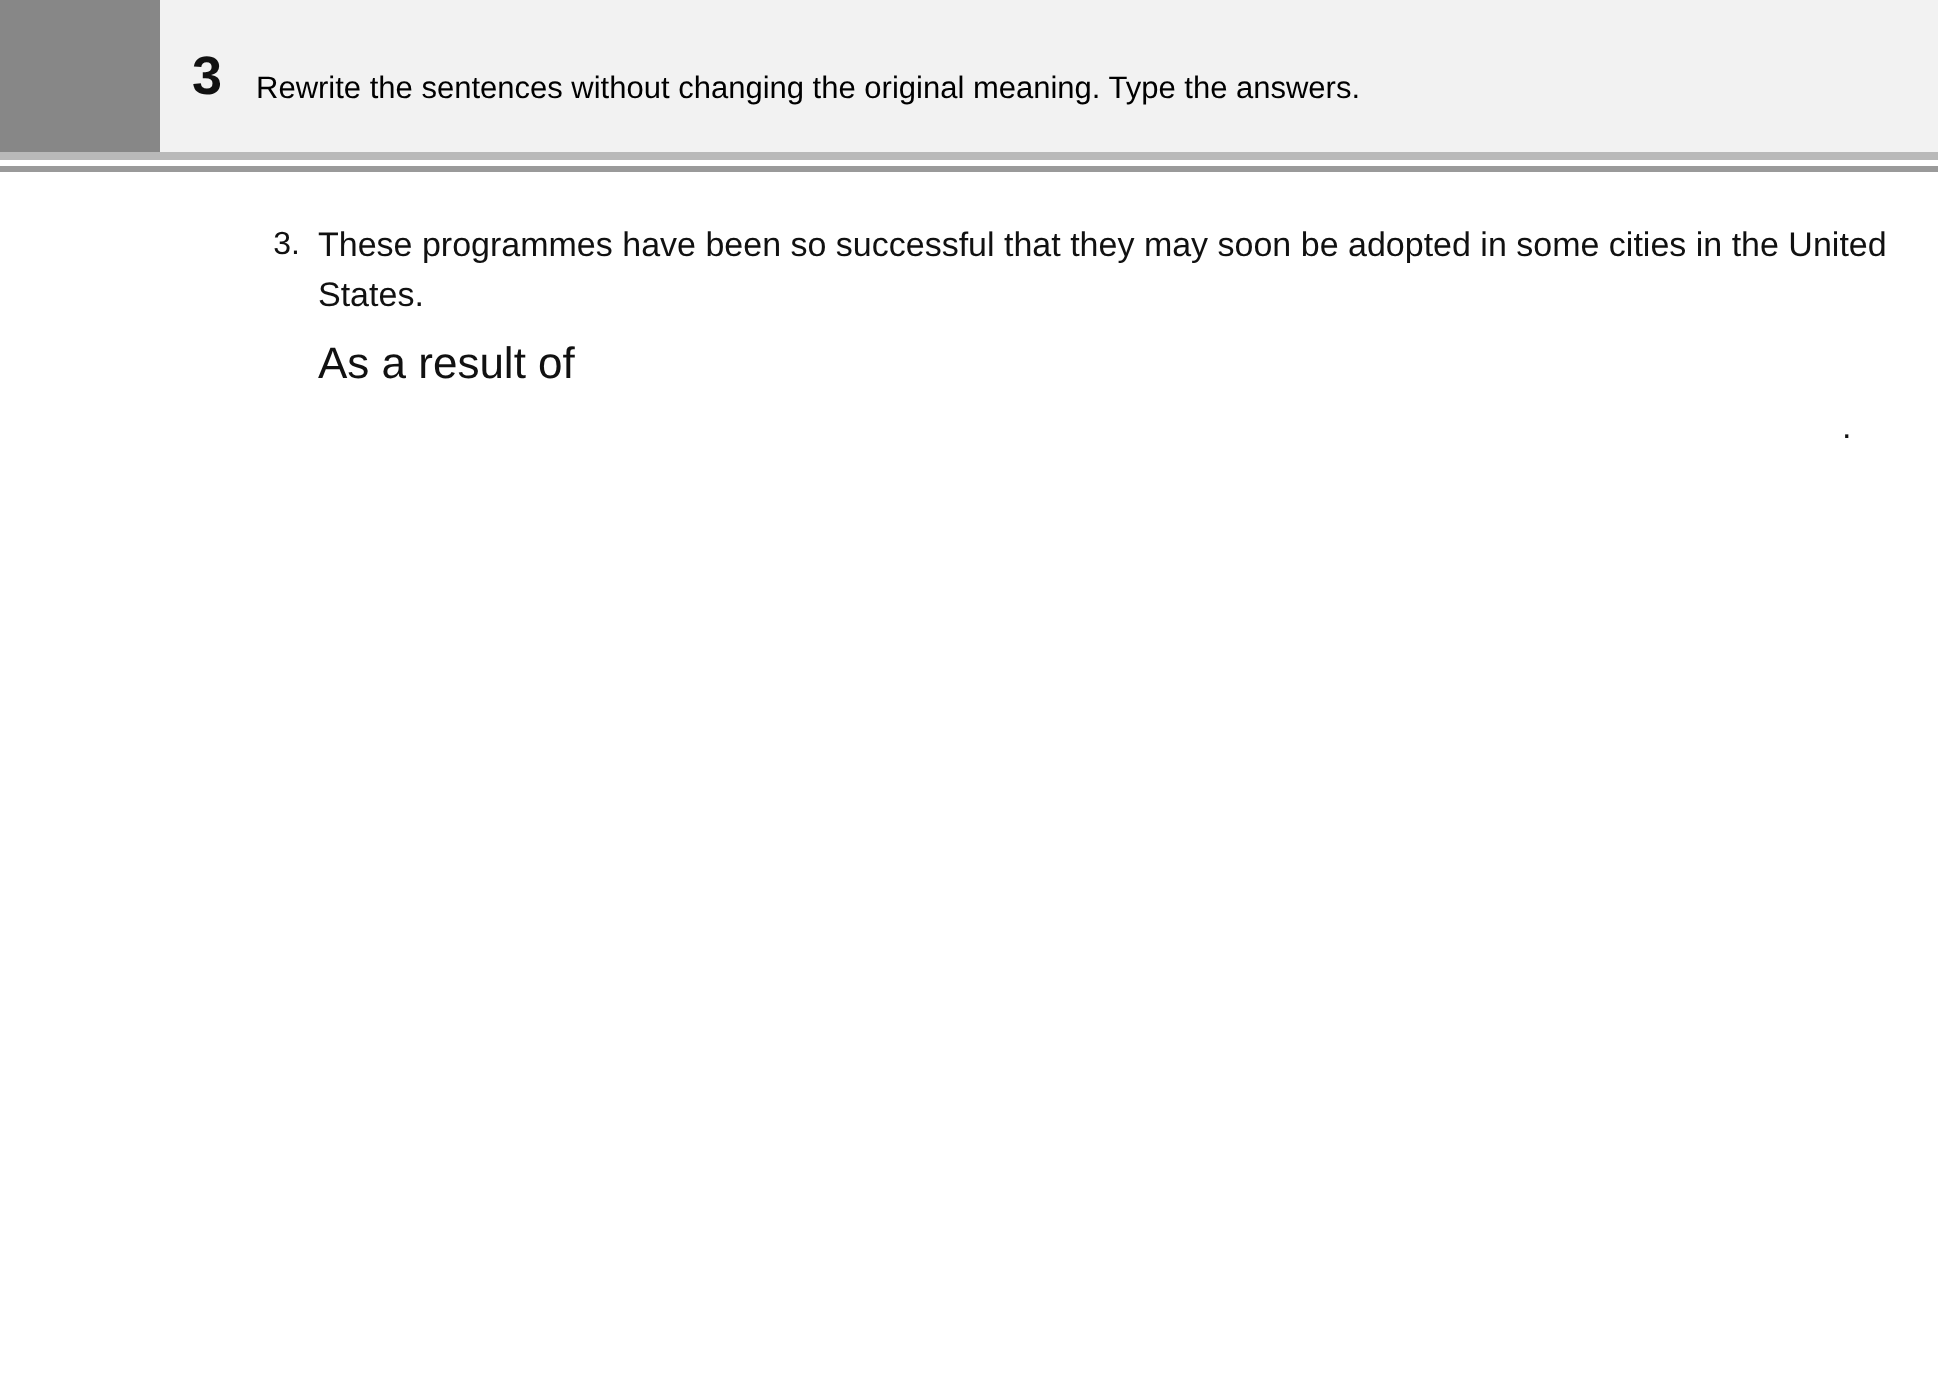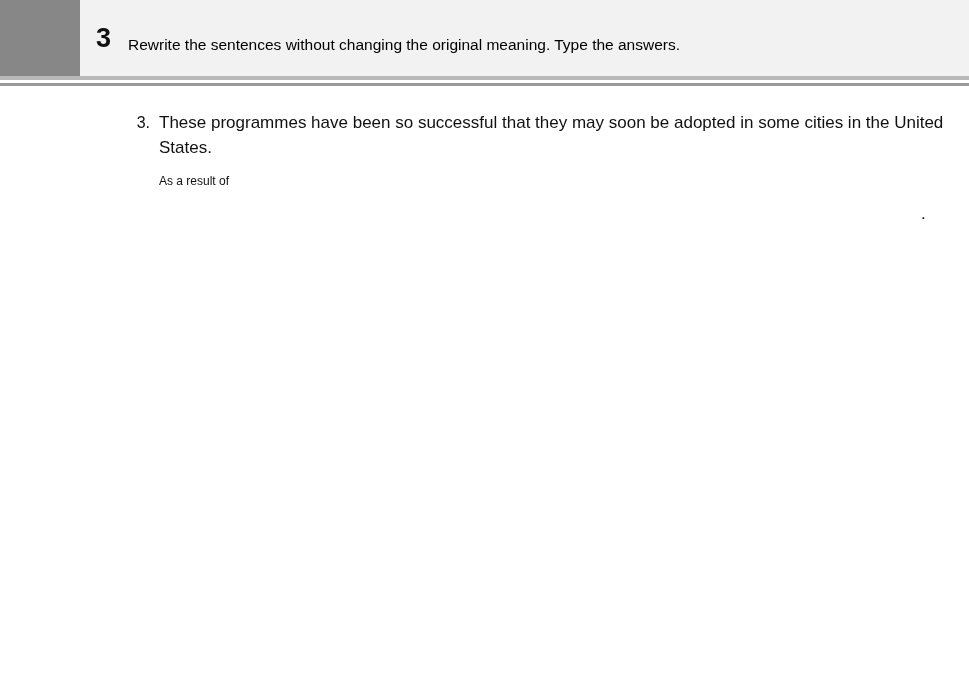--- a/index.html
+++ b/index.html
@@ -118,21 +118,21 @@
     padding-left: 9px;
   }
   .item-sentence {
     font-size: 17px;
     line-height: 25px;
     color: #111111;
     width: 787px;
   }
   .answer-prompt {
     margin-top: 9px;
-    font-size: 12px;
+    font-size: 22px;
     line-height: 25px;
     color: #111111;
   }
   .answer-line {
     position: relative;
     height: 36px;
     width: 787px;
   }
   .answer-period {
     position: absolute;

